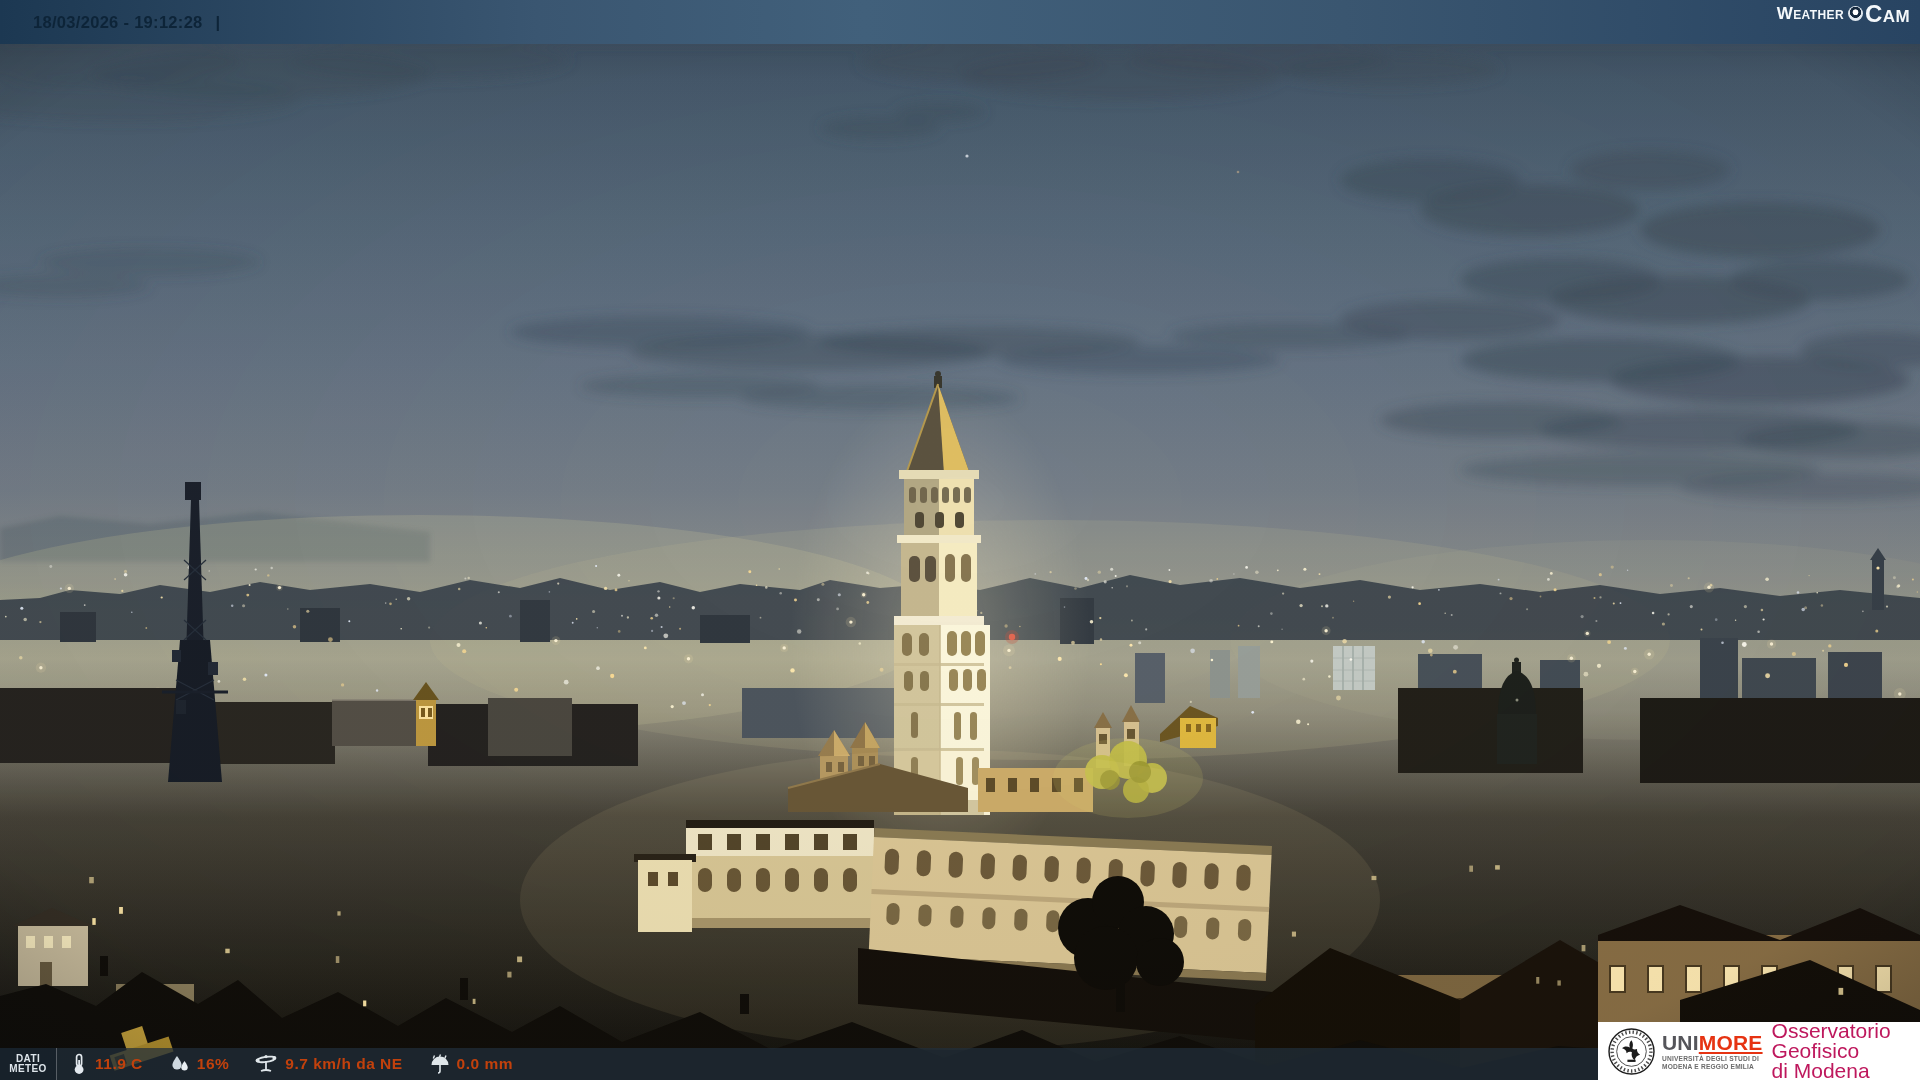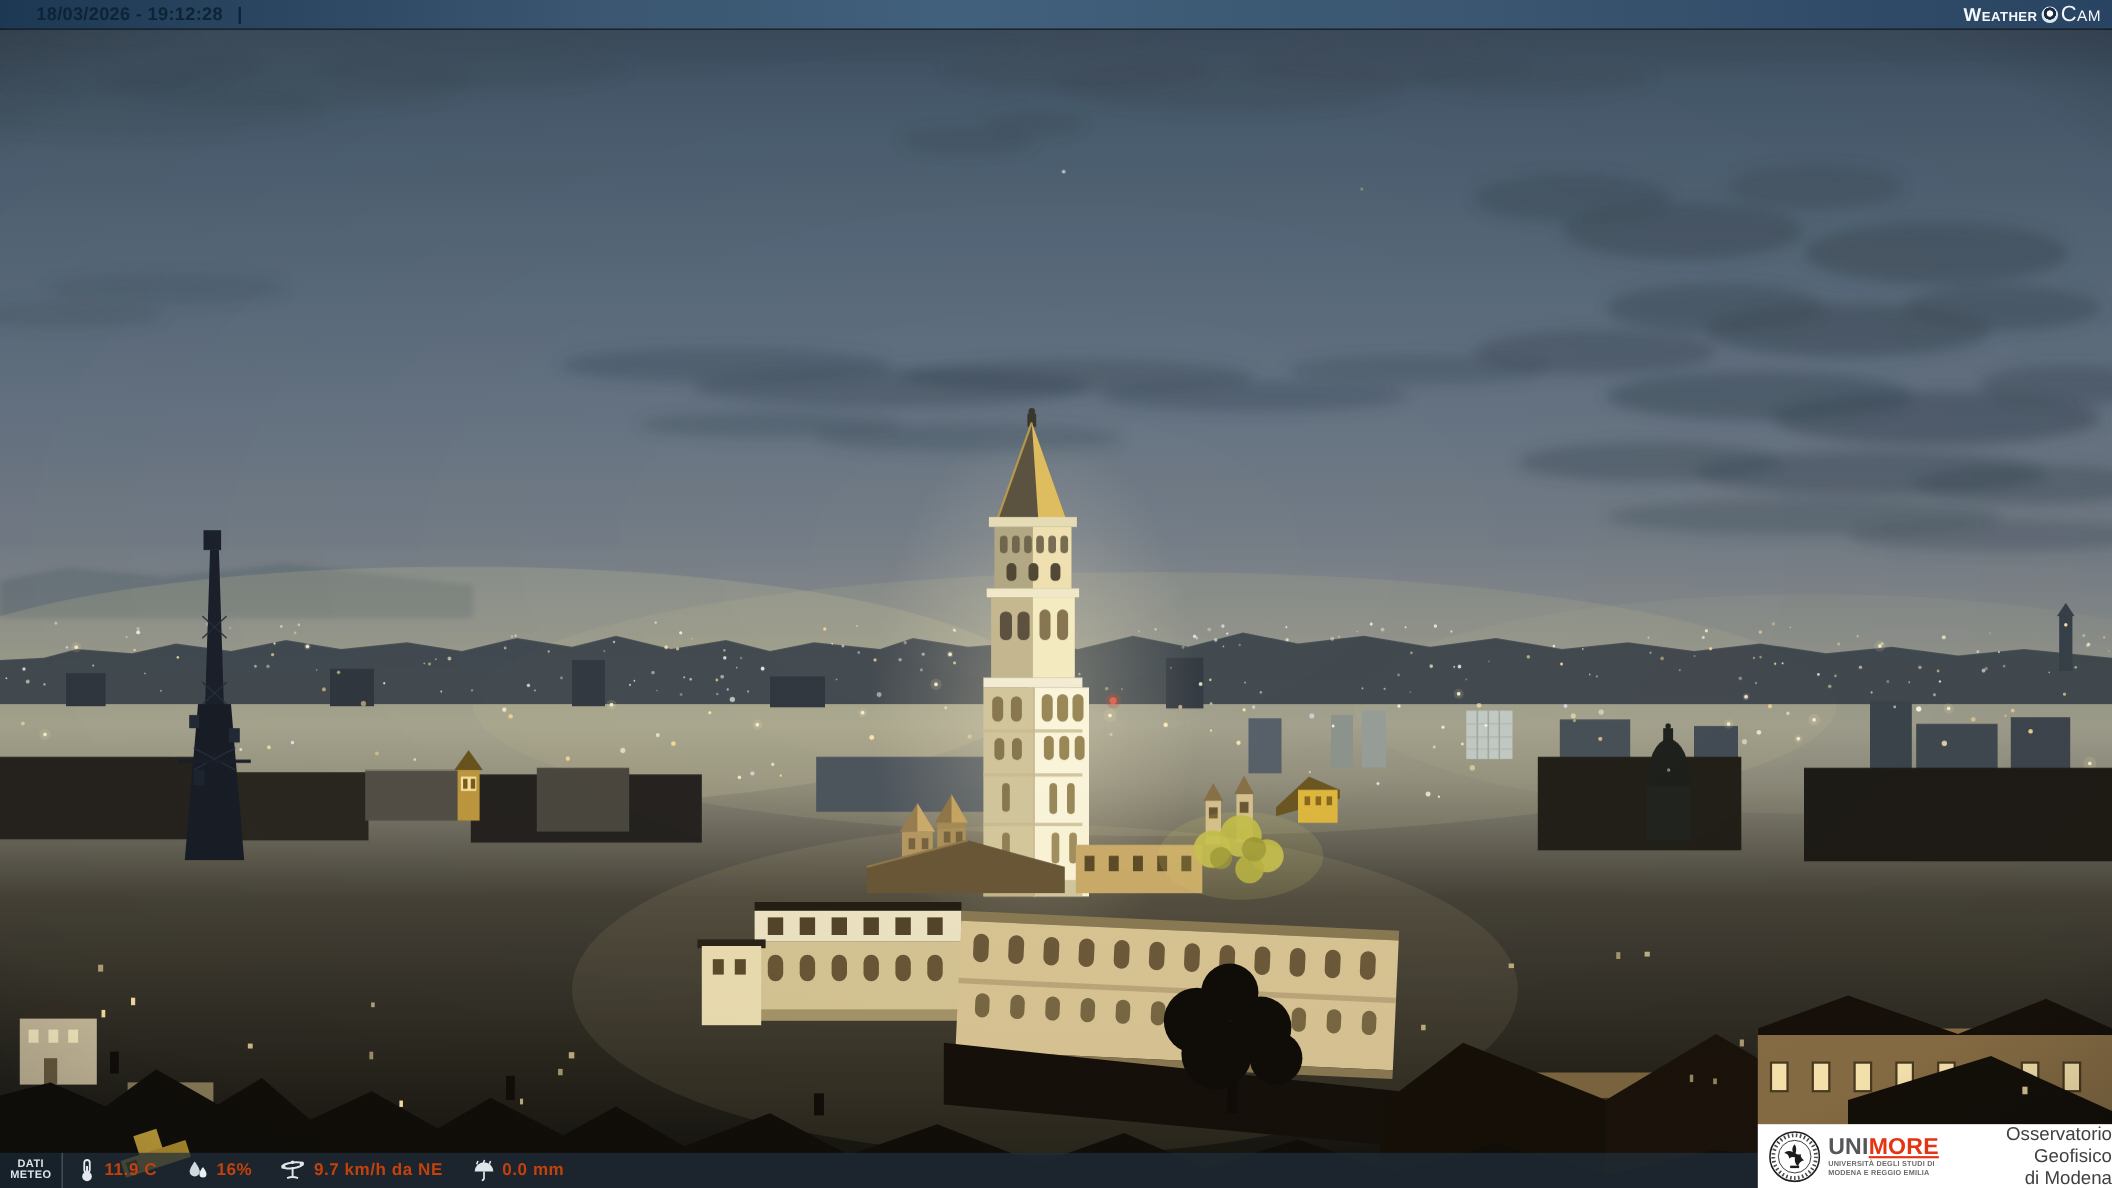--- a/index.html
+++ b/index.html
@@ -1,50 +1,50 @@
 <!DOCTYPE html>
 <html><head>
 <meta charset="utf-8">
 <style>
   html,body{margin:0;padding:0;width:1920px;height:1080px;overflow:hidden;background:#000;
     font-family:"Liberation Sans","DejaVu Sans",sans-serif;}
   #stage{position:relative;width:1920px;height:1080px;}
   
-  #header{position:absolute;left:0;top:0;width:1920px;height:26px;z-index:10;
+  #header{position:absolute;left:0;top:0;width:1920px;height:44px;z-index:10;
     background:linear-gradient(90deg,#1c3852 0%,#3a5671 28%,#41607b 45%,#3a5670 70%,#284462 100%);
     display:flex;align-items:center;color:#0d2438;font-weight:bold;font-size:16.5px;letter-spacing:.3px;}
   #header .ts{margin-left:33px;white-space:pre;}
   #header .sep{margin-left:13px;}
   #header .title{margin-left:15px;white-space:pre;}
   #wcam{position:absolute;right:10px;top:0;height:27px;display:flex;align-items:center;color:#f4f8fb;z-index:11;}
   #wcam .w1{font-variant:small-caps;font-size:17px;font-weight:600;letter-spacing:.4px;text-align:center;}
   #wcam .lens{width:15px;height:15px;border-radius:50%;margin:0 2px 0 4px;
     background:radial-gradient(circle at 50% 42%,#ffffff 0 2.6px,#16293e 3.2px 5.4px,#dfe7ee 5.8px);}
-  #wcam .w2{font-variant:small-caps;font-size:20px;font-weight:normal;letter-spacing:.4px;}
+  #wcam .w2{font-variant:small-caps;font-size:24px;font-weight:bold;letter-spacing:.4px;}
   
   #photo{position:absolute;left:0;top:0;z-index:0;}
   
   #wbar{position:absolute;left:0;top:1048px;width:1598px;height:32px;z-index:10;
     background:rgba(33,47,59,.72);display:flex;align-items:center;color:#eef3f6;}
   #wbar .dati{width:56px;height:32px;display:flex;flex-direction:column;justify-content:center;align-items:center;
     font-size:10px;font-weight:bold;line-height:10.5px;color:#dde4ea;letter-spacing:.4px;
     border-right:1px solid rgba(255,255,255,.28);background:rgba(18,28,38,.30);text-align:right;}
   .witem{display:flex;align-items:center;font-size:15.5px;font-weight:bold;letter-spacing:.5px;color:#c2410c;}
   .witem svg{margin-right:6px;}
   #wi-temp{margin-left:12px}#wi-hum{margin-left:26px}#wi-wind{margin-left:24px}#wi-rain{margin-left:26px}
   
   #logobox{position:absolute;left:1598px;top:1022px;width:322px;height:58px;background:#fff;z-index:10;
     display:flex;align-items:center;}
   #logobox .seal{margin-left:10px;flex:0 0 auto;}
   .brandcol{margin-left:7px;display:flex;flex-direction:column;justify-content:center;}
   .brand{font-size:21px;font-weight:bold;letter-spacing:.2px;line-height:21px;color:#55555a;}
   .brand .more{color:#e63312;}
   .brandsub{font-size:6.6px;color:#6b6b6b;letter-spacing:.2px;line-height:7.6px;margin-top:2px;font-weight:bold;}
   .orgcol{margin-left:9px;display:flex;flex-direction:column;justify-content:center;
-    font-size:17px;color:#404040;line-height:20px;text-align:right;}
+    font-size:21px;color:#be185d;line-height:20px;}
 </style>
 </head>
 <body>
 <div id="stage">
 
 <svg id="photo" width="1920" height="1080" viewBox="0 0 1920 1080">
   <defs>
     <linearGradient id="sky" x1="0" y1="0" x2="0" y2="1">
       <stop offset="0" stop-color="#3b4c5d"></stop>
           <stop offset="0.05" stop-color="#475a6c"></stop>

